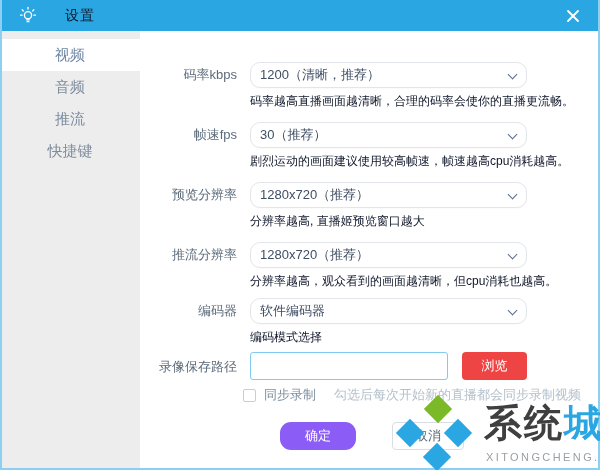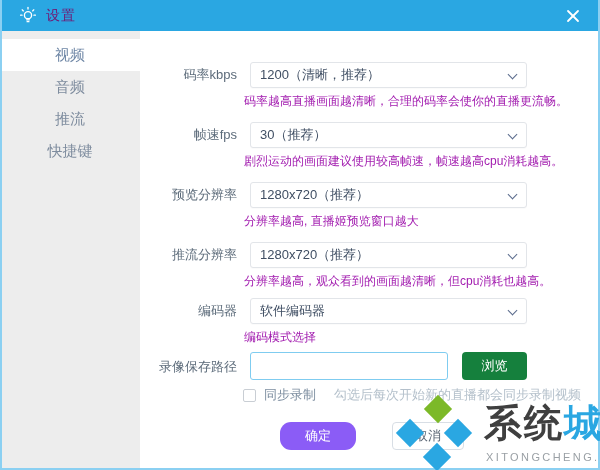--- a/index.html
+++ b/index.html
@@ -7,42 +7,42 @@
   body { font-family:"Liberation Sans","DejaVu Sans",sans-serif; background:#fff; }
 
   .window { position:relative; width:600px; height:470px; background:#fff; overflow:hidden; }
   .window::after { content:""; position:absolute; inset:0; pointer-events:none;
     border-left:2px solid #8bd0f2; border-right:2px solid #8bd0f2; border-bottom:2px solid #8bd0f2; }
 
   
   .titlebar { position:absolute; left:0; top:0; width:600px; height:31px; background:#2aa7e2;
     display:flex; align-items:center; padding:0 14px; }
   .titlebar .bulb { width:20px; height:20px; margin-left:4px; }
-  .titlebar .title { color:#701a75; font-size:14px; margin-left:8px; letter-spacing:1px; }
+  .titlebar .title { color:#0f172a; font-size:14px; margin-left:27px; letter-spacing:1px; }
   .close-btn { position:absolute; right:12px; top:0; width:30px; height:31px;
     display:flex; align-items:center; justify-content:center; cursor:pointer; }
 
   
   .sidebar { position:absolute; left:0; top:31px; width:140px; height:439px; background:#ededed; padding-top:8px; }
   .side-item { height:32px; line-height:32px; text-align:center; font-size:15px; color:#7e8c9e; cursor:pointer; }
   .side-item.selected { background:#fff; color:#6f87a6; }
 
   
   .main { position:absolute; left:140px; top:31px; width:460px; height:439px; background:#fff;padding-left:28px; }
   .flabel { position:absolute; left:0; width:97px; text-align:right; font-size:13px; color:#5c6b7a; line-height:26px; }
   .dropdown { position:absolute; left:110px; width:277px; height:26px; background:#fff;
-    border:1px solid #e2e5e9; border-radius:3px; font-size:13px; color:#3f4e63;
+    border:1px solid #e2e5e9; border-radius:10px; font-size:13px; color:#3f4e63;
     line-height:24px; padding:0 24px 0 9px; cursor:pointer; box-shadow:0 1px 1px rgba(0,0,0,0.02); }
   .chev { position:absolute; right:10px; top:8px; width:7px; height:7px;
     border-right:1.5px solid #5a6b8c; border-bottom:1.5px solid #5a6b8c; transform:rotate(45deg); }
-  .hint { position:absolute; left:104px; font-size:12px; color:#a21caf; white-space:nowrap; }
+  .hint { position:absolute; left:110px; font-size:12px; color:#0f172a; white-space:nowrap; }
 
   .path-input { position:absolute; left:110px; top:321px; width:198px; height:28px;
     border:1px solid #7fccf0; border-radius:3px; font-size:13px; color:#3f4e63; padding:0 8px; outline:none; }
-  .browse-btn { position:absolute; left:322px; top:321px; width:65px; height:28px; background:#15803d;
+  .browse-btn { position:absolute; left:322px; top:321px; width:65px; height:28px; background:#ef4444;
     border:none; border-radius:4px; color:#fff; font-size:13px; cursor:pointer; }
 
   .check-row { position:absolute; left:103px; top:355px; display:flex; align-items:center;justify-content:center; }
   .checkbox { width:13px; height:13px; border:1px solid #c9ced4; border-radius:2px; background:#fff; cursor:pointer; }
   .check-label { margin-left:8px; font-size:13px; color:#7d8ea0; cursor:pointer; }
   .check-hint { margin-left:18px; font-size:13px; color:#b4c0cb; white-space:nowrap; }
 
   .ok-btn { position:absolute; left:140px; top:391px; width:76px; height:28px; background:#8b5cf6;
     border:none; border-radius:11px; color:#fff; font-size:13px; cursor:pointer; }
   .cancel-btn { position:absolute; left:252px; top:391px; width:72px; height:28px; background:#fff;

